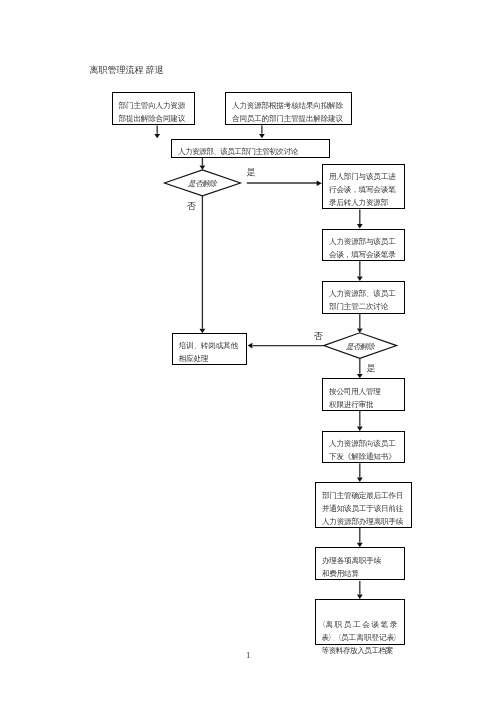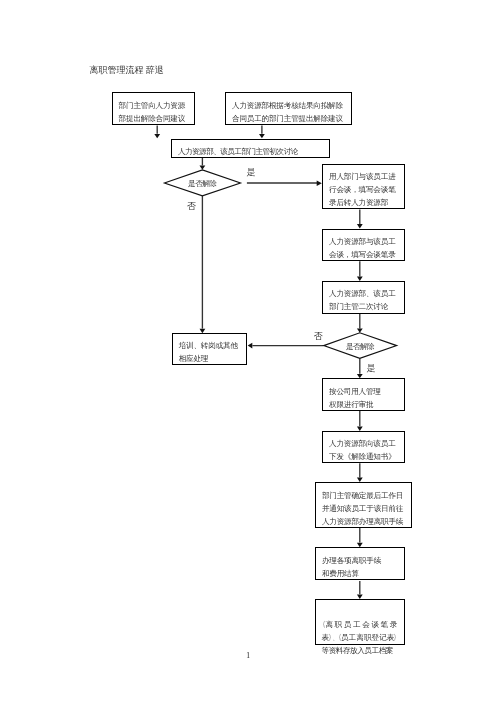--- a/index.html
+++ b/index.html
@@ -8,21 +8,21 @@
   .title{position:absolute;white-space:nowrap;font-size:9px;line-height:9px;color:#303030;}
   .node{position:absolute;box-sizing:border-box;border:1px solid #000;background:#fff;
         display:flex;flex-direction:column;align-items:flex-start;justify-content:center;padding-left:5.6px;padding-top:8px;}
   .node .ln{font-size:7.6px;line-height:12.9px;white-space:nowrap;color:#333;letter-spacing:-0.2px;}
   .tight .ln{letter-spacing:-0.55px;}
   .hp{display:inline-block;transform:scaleX(0.52);transform-origin:left center;width:3.95px;overflow:visible;}
   .wide1 .ln:nth-child(1){letter-spacing:1.6px;margin-top:24px;}
   .wide1 .ln:nth-child(2){letter-spacing:0.05px;}
   .wide1 .ln:nth-child(3){letter-spacing:-0.45px;}
   .dtext{position:absolute;font-size:7.6px;line-height:7.6px;white-space:nowrap;color:#333;
-         letter-spacing:-0.55px;transform:translate(-50%,-50%);}
+         letter-spacing:-0.55px;transform:translate(-50%,-50%);font-style:italic;}
   .elabel{position:absolute;font-size:9px;line-height:9px;white-space:nowrap;color:#333;}
   .pagenum{position:absolute;font-size:7.5px;line-height:7.5px;color:#111;font-family:serif;}
   svg.lines{position:absolute;left:0;top:0;width:496px;height:702px;}
 </style>
 </head>
 <body>
 
 <div class="canvas">
 
   <div class="title" style="left:89.5px;top:66px;">离职管理流程 辞退</div>

